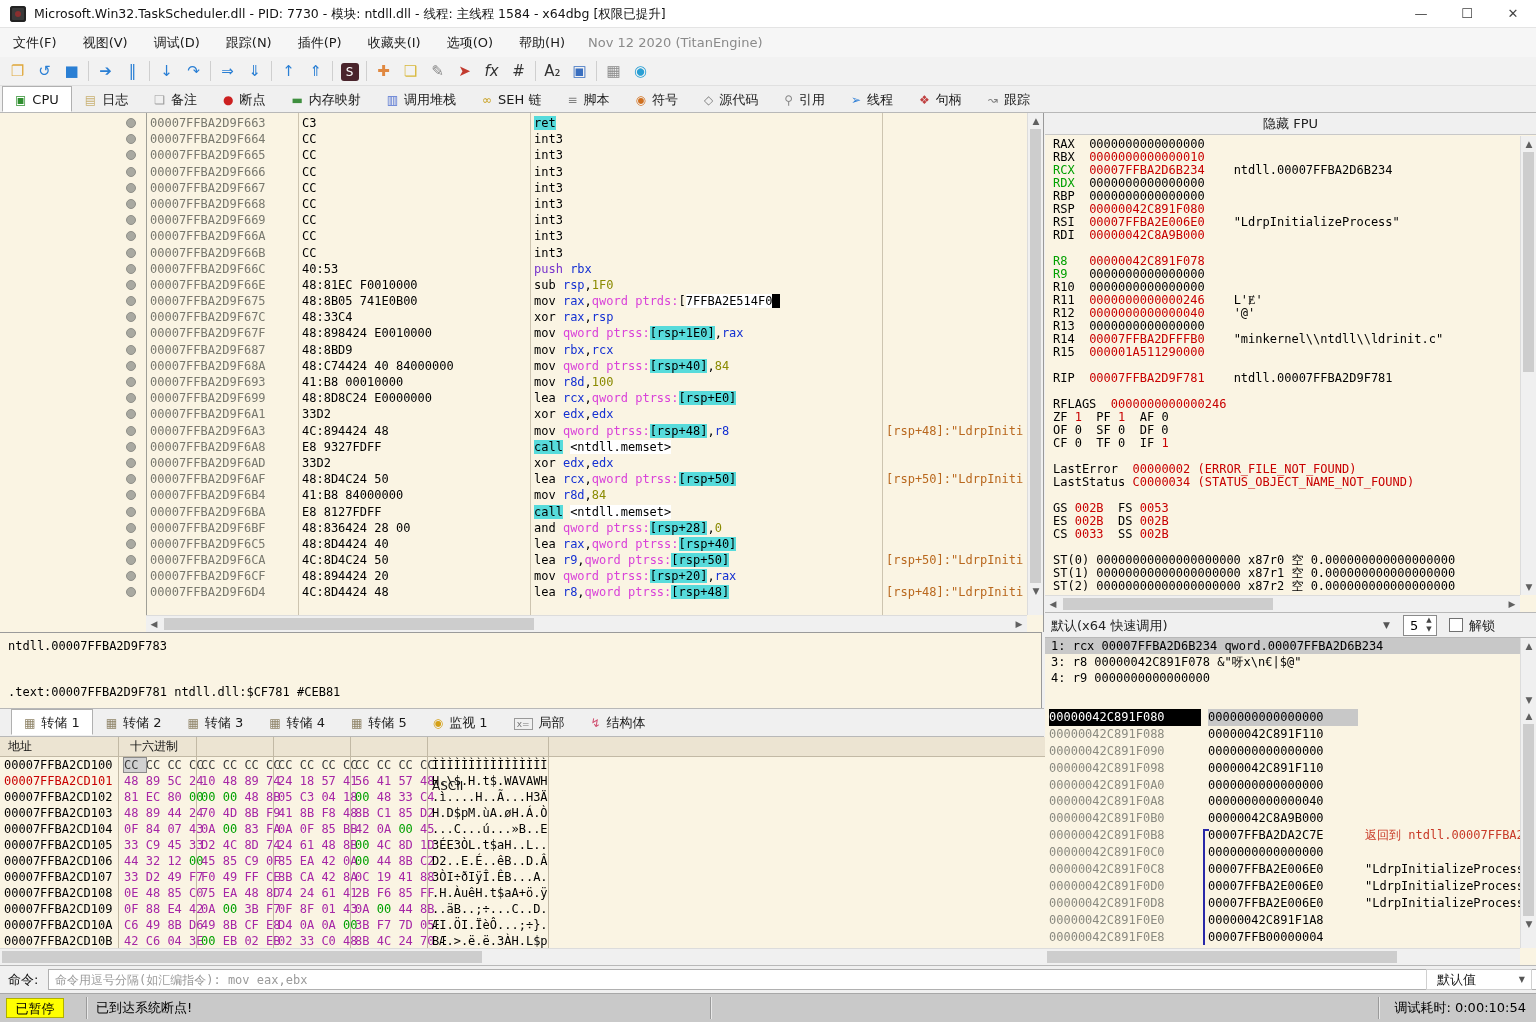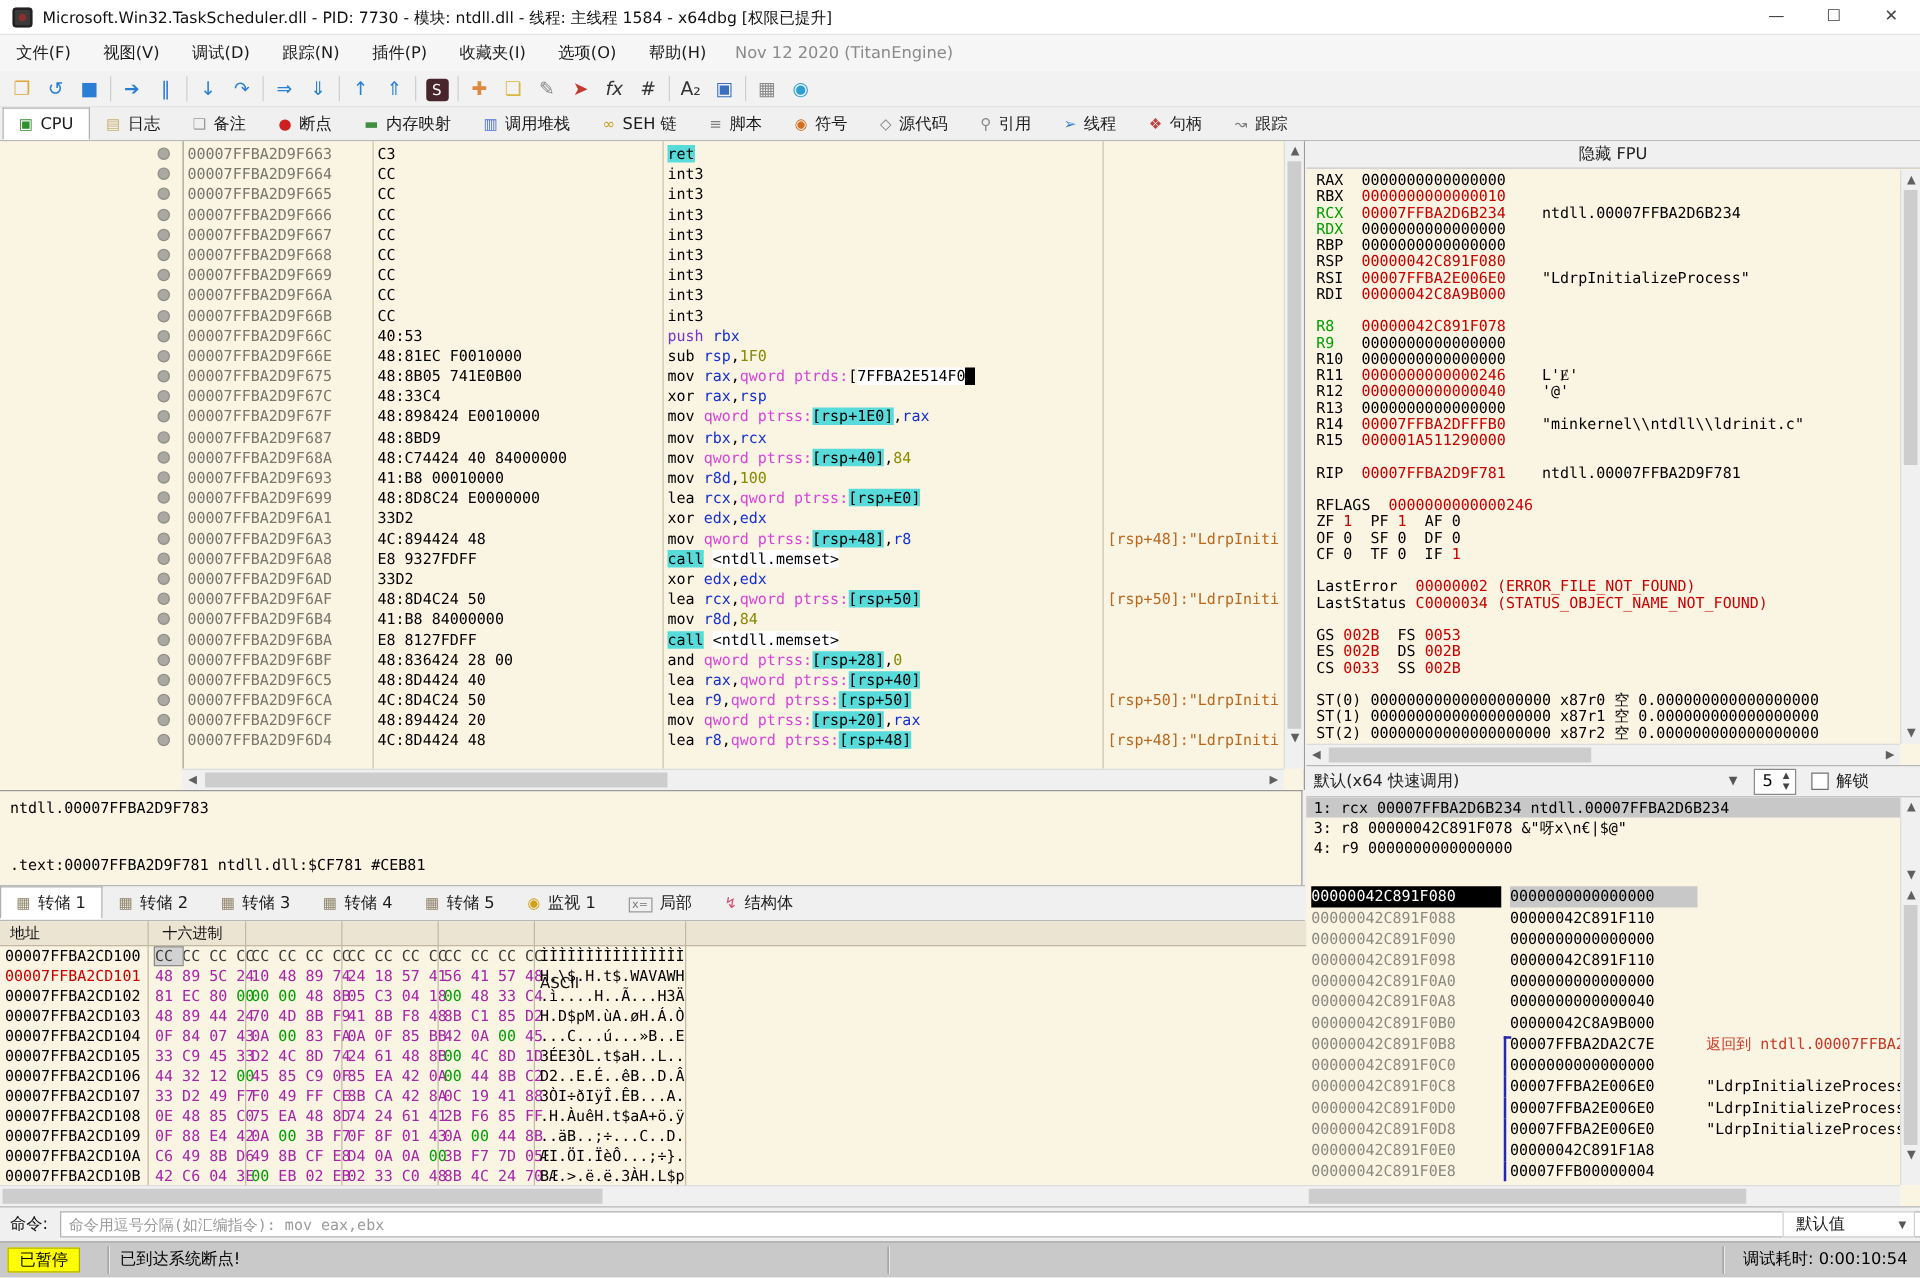--- a/index.html
+++ b/index.html
@@ -64,21 +64,21 @@
   #conv-unlock{position:absolute;left:424px;top:0;line-height:25px;color:#222;}
   
   #args-pane{top:638px;left:1045px;width:491px;height:70px;}
   .arg-row{height:16px;line-height:16px;font-size:12px;white-space:pre;padding-left:6px;color:#000;}
   .arg-row.sel{background:#c8c8c8;}
   
   #infobox{top:632px;left:0;width:1042px;height:76px;border-top:1px solid #9a9a9a;border-right:1px solid #9a9a9a;}
   #info-line1{position:absolute;left:8px;top:6px;font-size:12px;}
   #info-line2{position:absolute;left:8px;top:52px;font-size:12px;}
   
-  #dump-tabbar{position:absolute;top:708px;left:0;width:1044px;height:29px;background:#f0f0f0;border-top:1px solid #b8b8b8;border-bottom:1px solid #b8b8b8;padding-left:0;}
+  #dump-tabbar{position:absolute;top:708px;left:0;width:1044px;height:29px;background:#f0f0f0;border-top:1px solid #b8b8b8;border-bottom:1px solid #b8b8b8;padding-left:11px;}
   
   #dump-pane{top:737px;left:0;width:1177px;height:228px;border-right:1px solid #9a9a9a;}
   #dump-header{position:absolute;top:0;left:0;right:16px;height:20px;background:#ece4d2;border-bottom:1px solid #c2b9a5;font-size:12px;line-height:19px;}
   #dump-header span{position:absolute;top:0;color:#111;}
   #dh-addr{left:8px;} #dh-hex{left:130px;} #dh-ascii{left:432px;margin-top:40px;}
   #dump-rows{position:absolute;top:20px;left:0;right:16px;}
   .dump-row{position:relative;height:16px;line-height:16px;font-size:12px;white-space:pre;}
   .dump-row .daddr{position:absolute;left:4px;}
   .dump-row .dg{position:absolute;}
   .dump-row .dascii{position:absolute;left:432px;color:#000;}
@@ -233,21 +233,21 @@
 <div id="conv-row">
   <span id="conv-label">默认(x64 快速调用)</span>
   <span id="conv-arrow">▼</span>
   <span id="conv-spin"><span>5</span><span class="arrows">▲<br>▼</span></span>
   <span id="conv-check"></span>
   <span id="conv-unlock">解锁</span>
 </div>
 
 <div class="pane" id="args-pane">
   <div id="arg-rows">
-      <div class="arg-row sel">1: rcx 00007FFBA2D6B234 ntdll.00007FFBA2D6B234</div>
+      <div class="arg-row sel">1: rcx 00007FFBA2D6B234 qword.00007FFBA2D6B234</div>
       <div class="arg-row">3: r8 00000042C891F078 &amp;"呀x\n€|$@"</div>
       <div class="arg-row">4: r9 0000000000000000</div>
     </div>
   <div class="vscroll" style="top:0;bottom:0;right:0;">
     <div class="sarr" style="top:0;">▲</div>
     <div class="sarr" style="bottom:0;">▼</div>
   </div>
 </div>
 
 <div class="pane" id="infobox">

